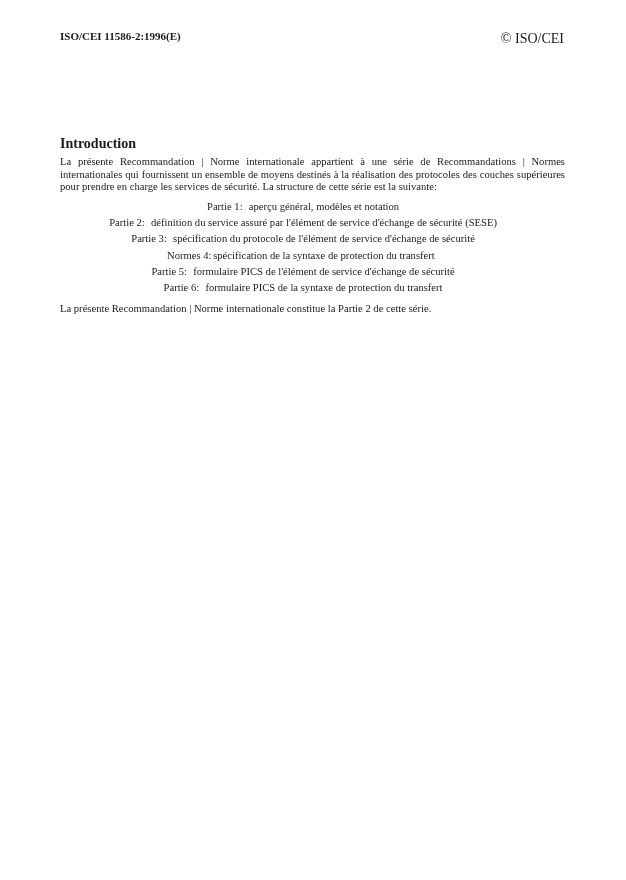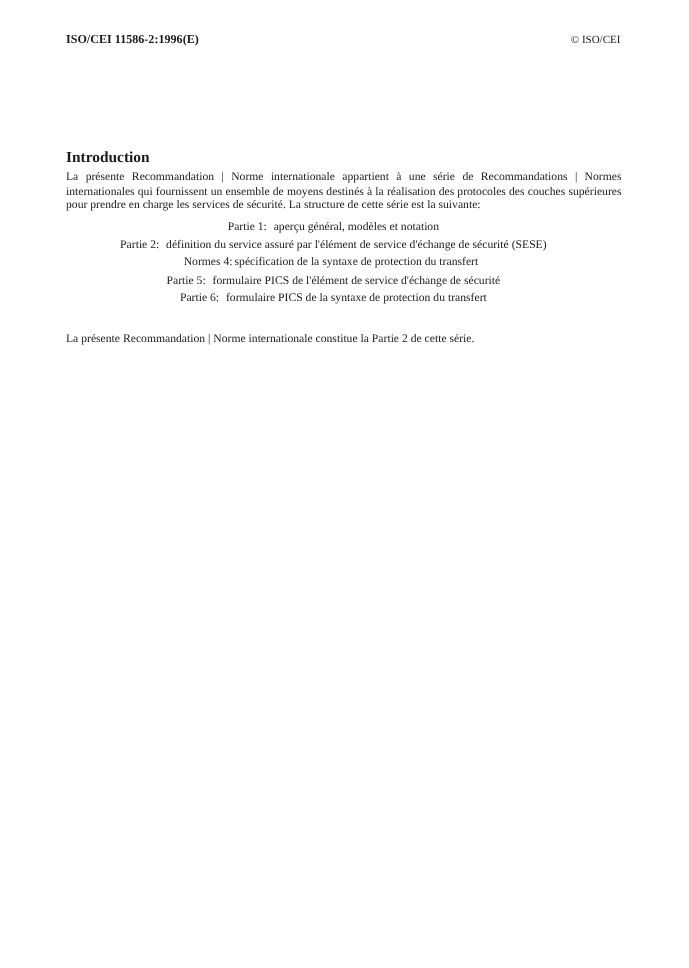--- a/index.html
+++ b/index.html
@@ -1,19 +1,19 @@
 <!DOCTYPE html>
 <html><head>
 <meta charset="utf-8">
 <style>
   html, body { margin:0; padding:0; background:#ffffff; }
   body { width:626px; height:880px; position:relative; overflow:hidden;
          font-family:"Liberation Serif","DejaVu Serif",serif; color:#1a1a1a; }
   .hdr-left { position:absolute; left:60px; top:30px; font-weight:bold; font-size:11px; }
-  .hdr-right { position:absolute; right:62px; top:31px; font-size:10px; }
+  .hdr-right { position:absolute; right:62px; top:31px; font-size:14px; }
   .title { position:absolute; left:60px; top:136px; font-weight:bold; font-size:14px; }
   .para { position:absolute; left:60px; width:505px; font-size:10.6px; line-height:12.6px; text-align:justify; }
   .p1 { top:156px;font-family:Liberation Serif, serif; }
   .list { position:absolute; left:103px; top:199px; font-size:10.6px; }
   .li { height:16.2px; line-height:16.2px; white-space:nowrap;text-align:center; }
   .li .lbl { display:inline-block; width:48px; }
   .p2 { top:303px; }
   .footer { position:absolute; left:62px; top:880px; font-size:11px;margin-top:15px; }
 </style>
 </head>
@@ -22,20 +22,21 @@
 <div class="hdr-left">ISO/CEI 11586-2:1996(E)</div>
 <div class="hdr-right">© ISO/CEI</div>
 
 <div class="title">Introduction</div>
 
 <div class="para p1">La présente Recommandation | Norme internationale appartient à une série de Recommandations | Normes internationales qui fournissent un ensemble de moyens destinés à la réalisation des protocoles des couches supérieures pour prendre en charge les services de sécurité. La structure de cette série est la suivante:</div>
 
 <div class="list">
   <div class="li"><span class="lbl">Partie 1:</span><span>aperçu général, modèles et notation</span></div>
   <div class="li"><span class="lbl">Partie 2:</span><span>définition du service assuré par l'élément de service d'échange de sécurité (SESE)</span></div>
+  <div class="li"><span class="lbl">Partie 3:</span><span>spécification du protocole de l'élément de service d'échange de sécurité</span></div>
   <div class="li"><span class="lbl">Normes 4:</span><span>spécification de la syntaxe de protection du transfert</span></div>
   <div class="li"><span class="lbl">Partie 5:</span><span>formulaire PICS de l'élément de service d'échange de sécurité</span></div>
   <div class="li"><span class="lbl">Partie 6:</span><span>formulaire PICS de la syntaxe de protection du transfert</span></div>
 </div>
 
 <div class="para p2">La présente Recommandation | Norme internationale constitue la Partie 2 de cette série.</div>
 
 <div class="footer">iv</div>
 
 </body></html>

